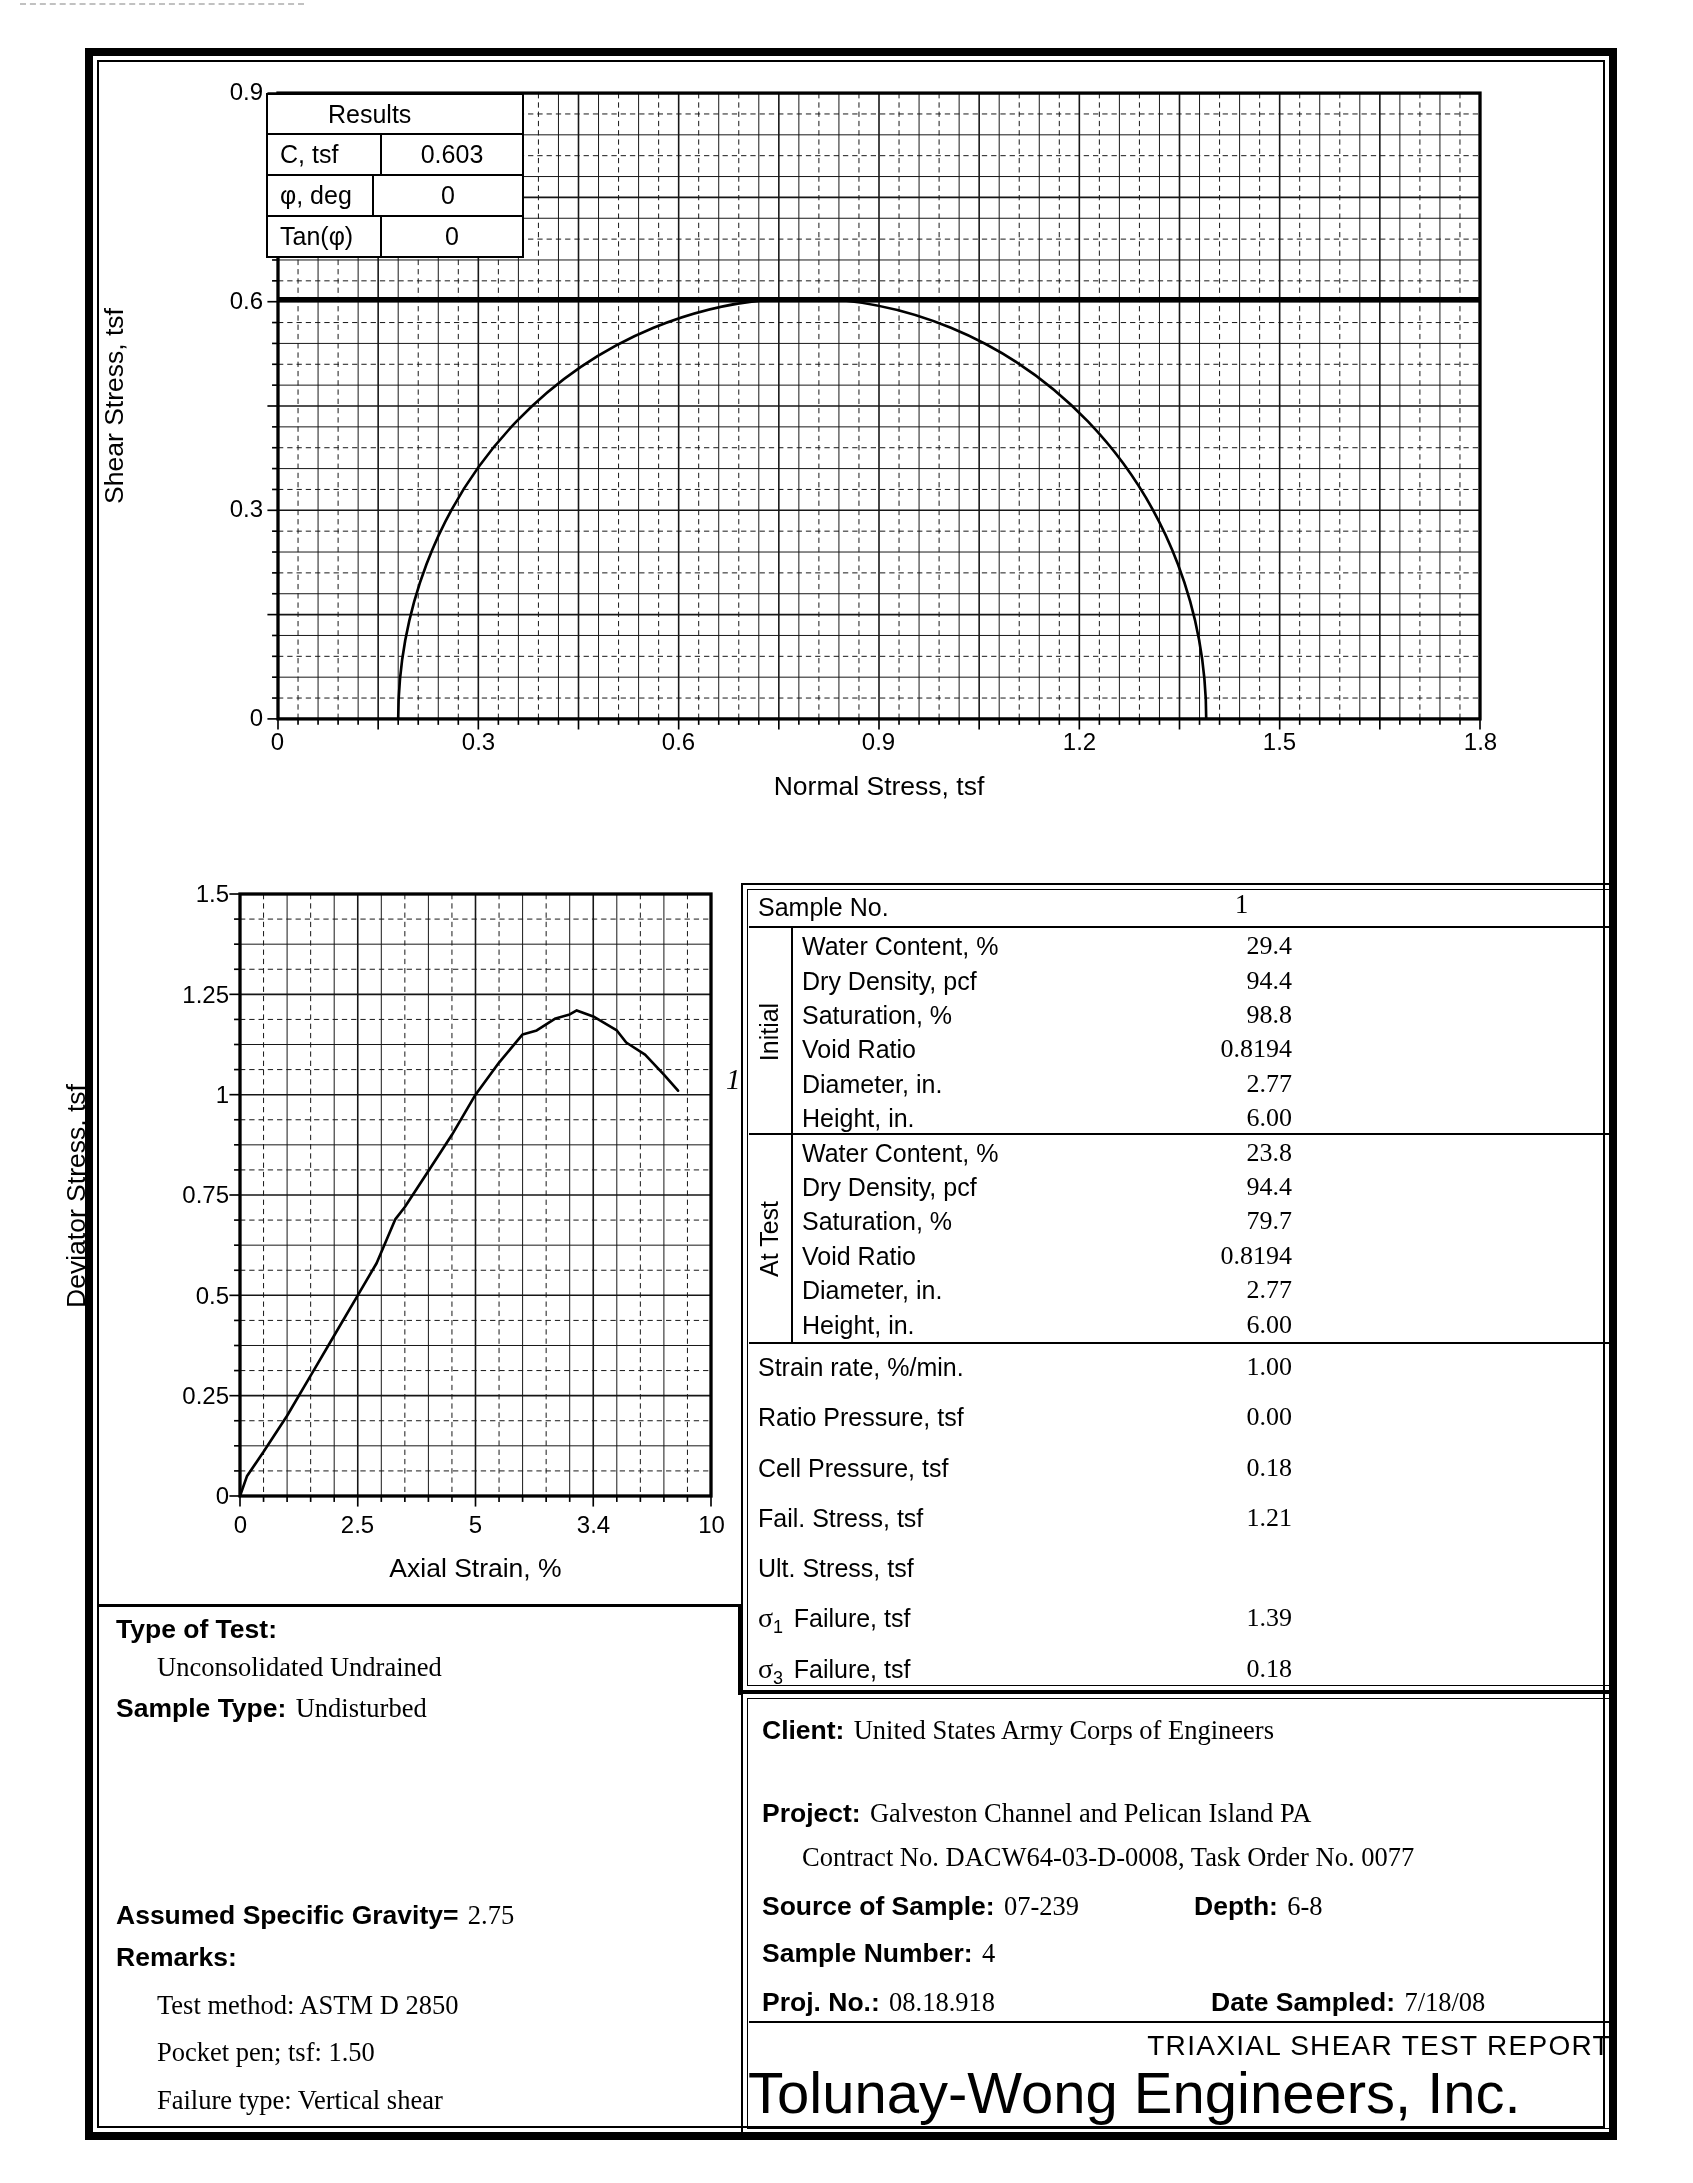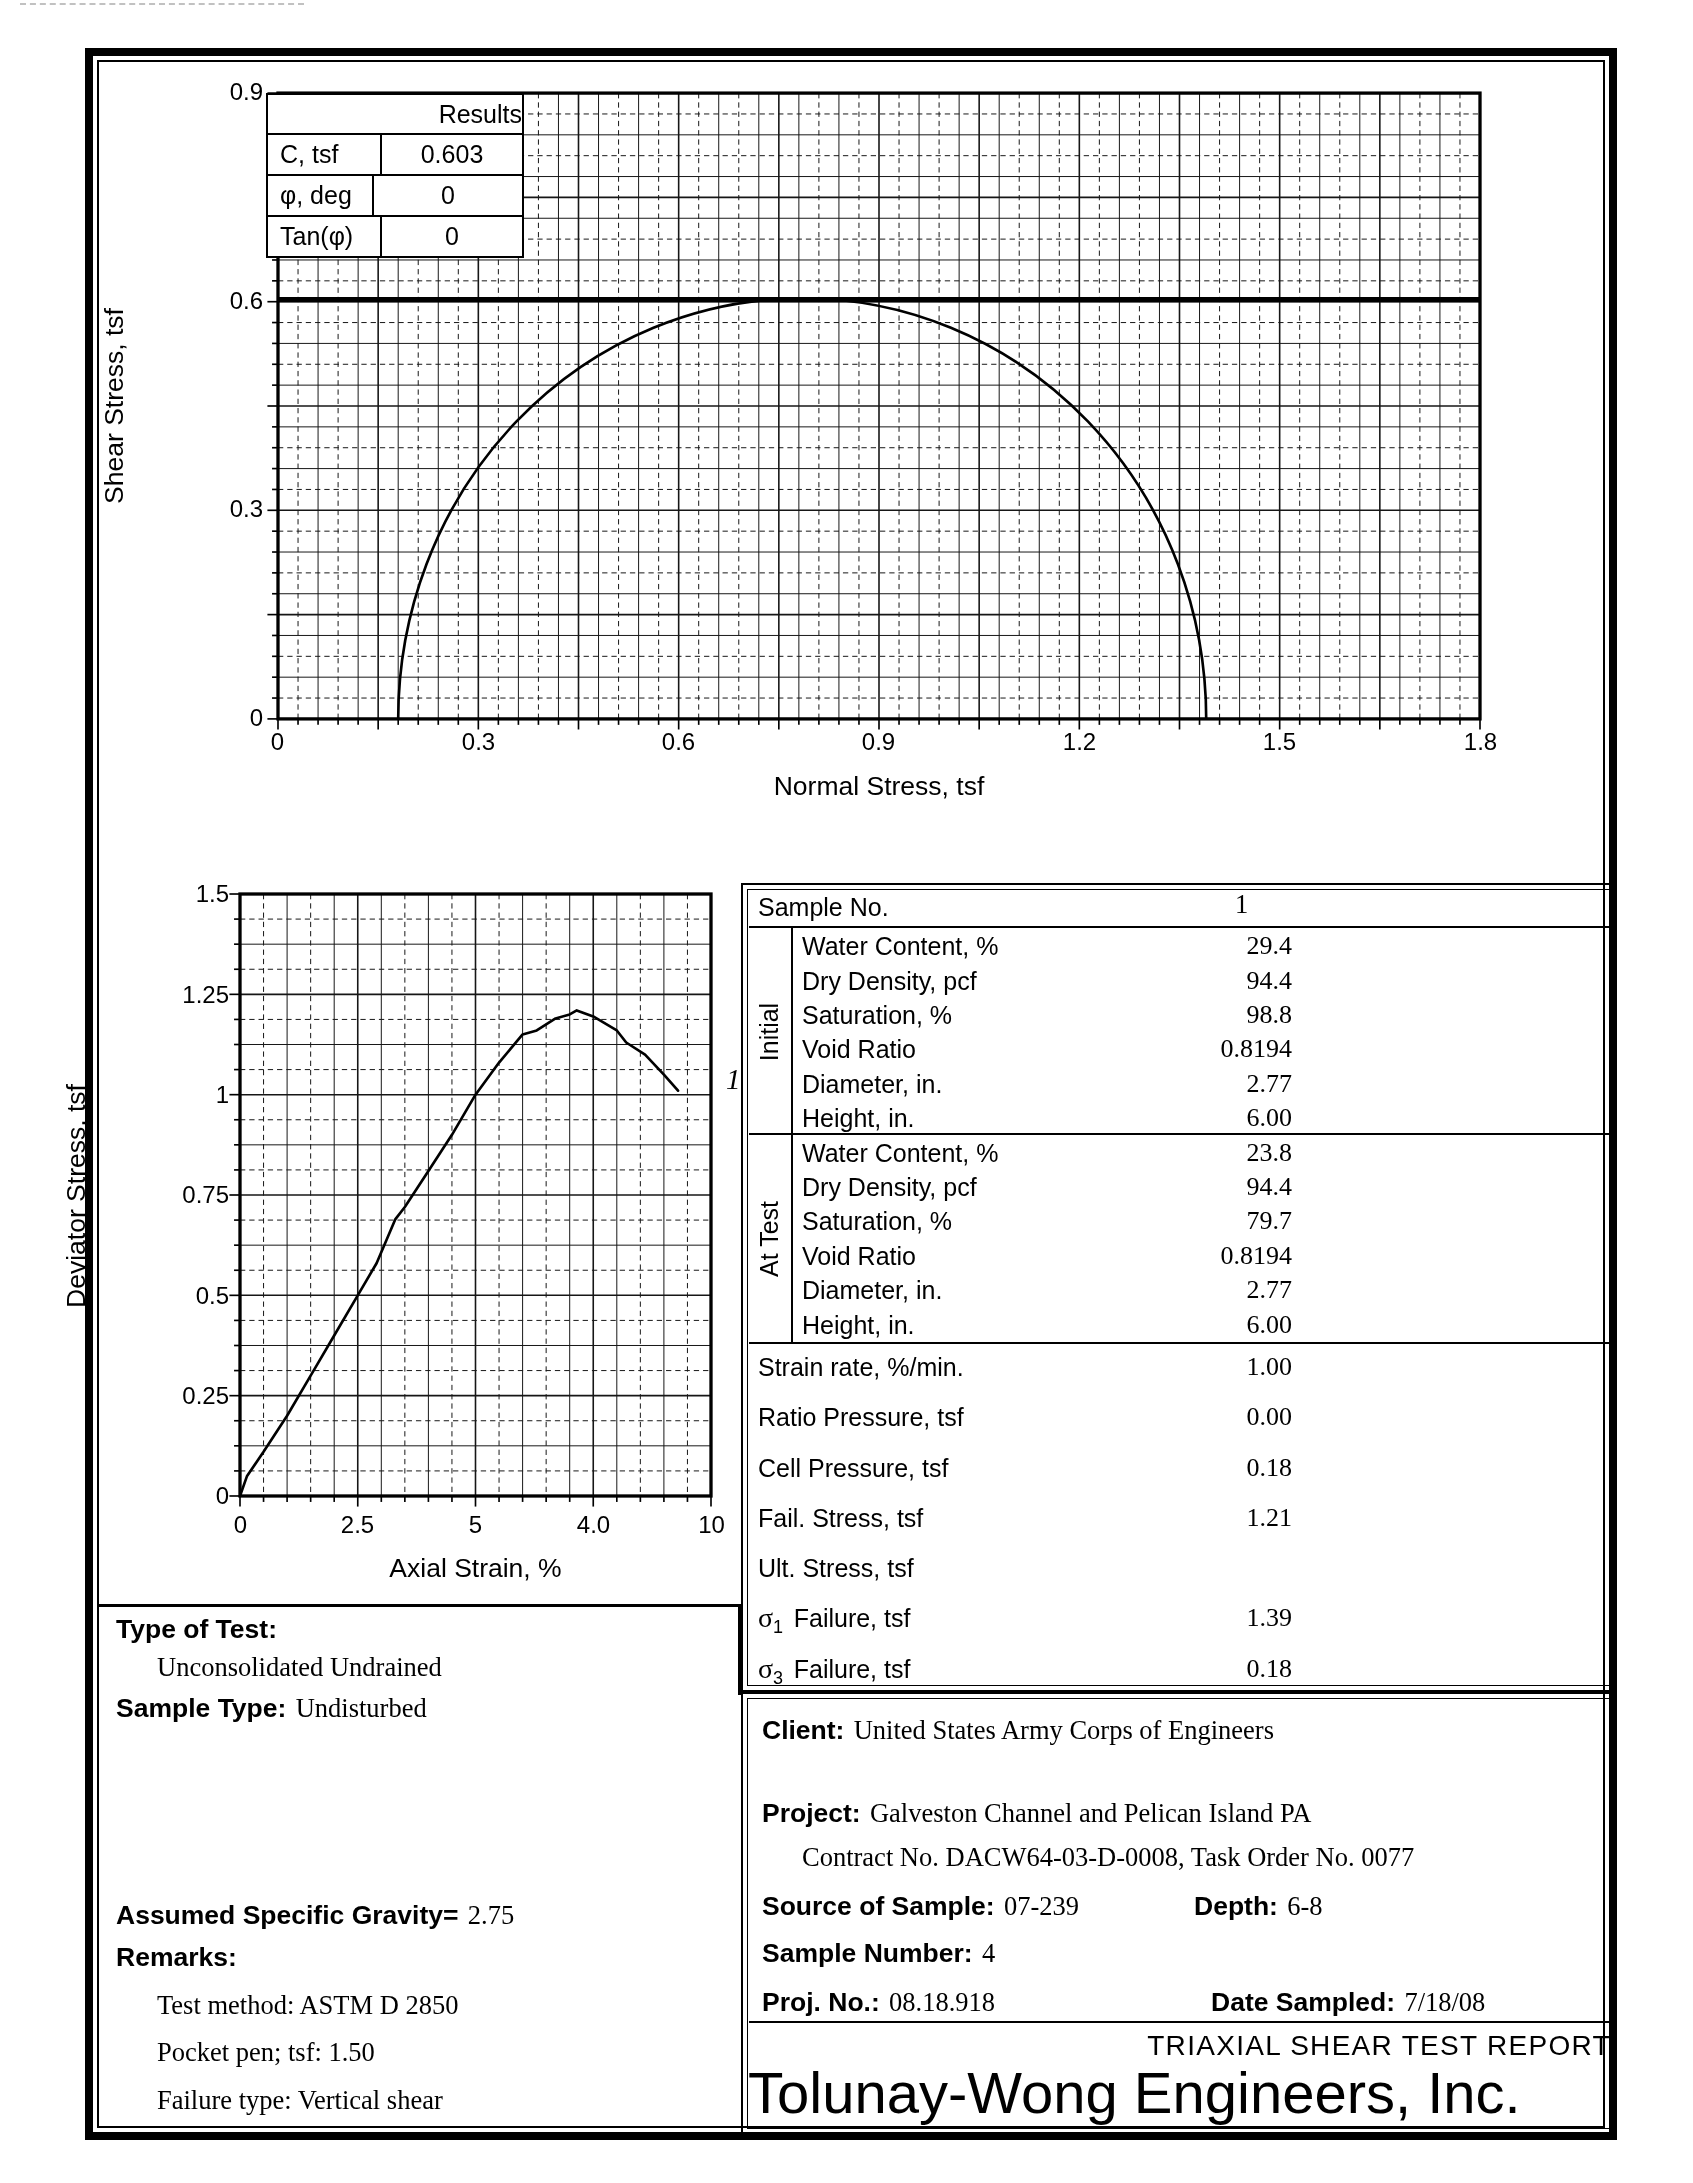--- a/index.html
+++ b/index.html
@@ -225,21 +225,21 @@
   <div class="abs tick" style="left:452px;top:729px;width:53px;text-align:center">0.3</div>
   <div class="abs tick" style="left:652px;top:729px;width:53px;text-align:center">0.6</div>
   <div class="abs tick" style="left:852px;top:729px;width:53px;text-align:center">0.9</div>
   <div class="abs tick" style="left:1053px;top:729px;width:53px;text-align:center">1.2</div>
   <div class="abs tick" style="left:1253px;top:729px;width:53px;text-align:center">1.5</div>
   <div class="abs tick" style="left:1454px;top:729px;width:53px;text-align:center">1.8</div>
 
   <div class="abs tick" style="left:278px;top:773px;width:1202px;text-align:center;font-size:26.5px">Normal Stress, tsf</div>
 
   <div class="abs sans dbox" style="left:266px;top:93px;width:258px;background:#fff;font-size:25px">
-    <div style="height:38px;line-height:38px;padding-left:75px;text-align:right">Results</div>
+    <div style="height:38px;line-height:38px;padding-left:60px;text-align:left">Results</div>
     <div style="display:flex;border-top:2px solid #000000;height:41px;line-height:39px">
       <div style="width:114px;border-right:2px solid #000;padding-left:12px">C, tsf</div>
       <div style="flex:1;text-align:center">0.603</div>
     </div>
     <div style="display:flex;border-top:2px solid #000;height:41px;line-height:39px">
       <div style="width:106px;border-right:2px solid #000;padding-left:12px">φ, deg</div>
       <div style="flex:1;text-align:center">0</div>
     </div>
     <div style="display:flex;border-top:2px solid #000;height:41px;line-height:39px">
       <div style="width:114px;border-right:2px solid #000;padding-left:12px">Tan(φ)</div>
@@ -346,21 +346,21 @@
   <div class="abs tick" style="left:169px;top:982px;width:60px;text-align:right">1.25</div>
   <div class="abs tick" style="left:169px;top:1082px;width:60px;text-align:right">1</div>
   <div class="abs tick" style="left:169px;top:1182px;width:60px;text-align:right">0.75</div>
   <div class="abs tick" style="left:169px;top:1283px;width:60px;text-align:right">0.5</div>
   <div class="abs tick" style="left:169px;top:1383px;width:60px;text-align:right">0.25</div>
   <div class="abs tick" style="left:169px;top:1483px;width:60px;text-align:right">0</div>
 
   <div class="abs tick" style="left:214px;top:1512px;width:53px;text-align:center">0</div>
   <div class="abs tick" style="left:331px;top:1512px;width:53px;text-align:center">2.5</div>
   <div class="abs tick" style="left:449px;top:1512px;width:53px;text-align:center">5</div>
-  <div class="abs tick" style="left:567px;top:1512px;width:53px;text-align:center">4.0</div>
+  <div class="abs tick" style="left:567px;top:1512px;width:53px;text-align:center">3.4</div>
   <div class="abs tick" style="left:685px;top:1512px;width:53px;text-align:center">10</div>
 
   <div class="abs tick" style="left:240px;top:1555px;width:471px;text-align:center;font-size:26.5px">Axial Strain, %</div>
 
   <div class="abs serif" style="left:726px;top:1063px;font-size:29px;font-style:italic">1</div>
 
   <div class="abs dbox" style="left:741px;top:883px;width:876px;height:809px">
       <div class="inner"></div>
     </div>
 

